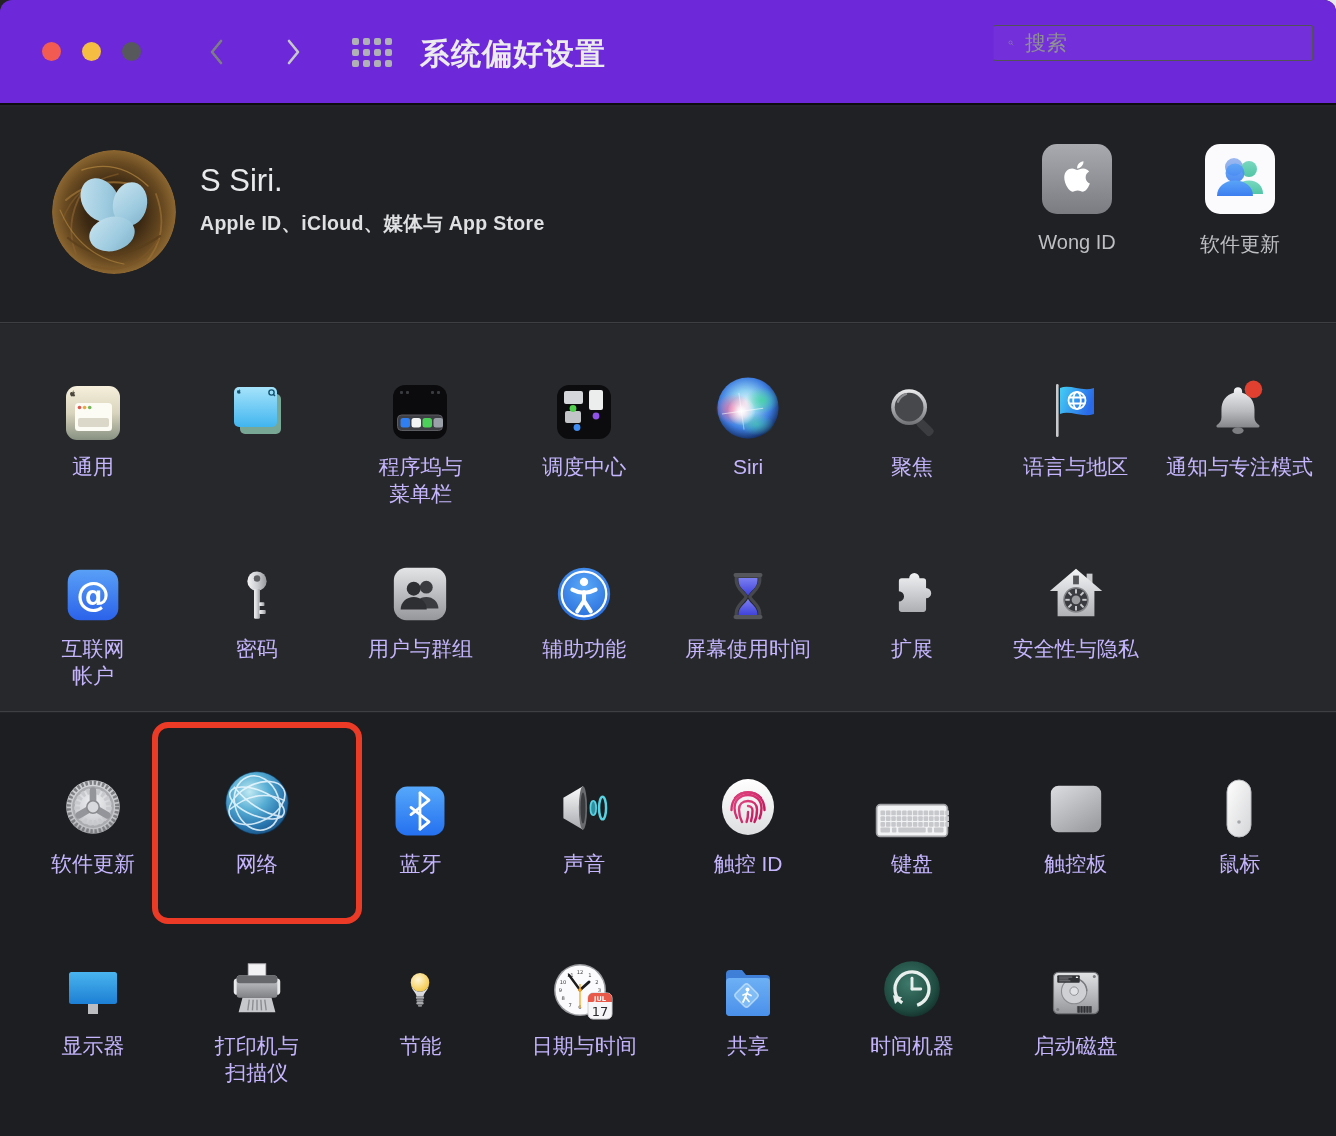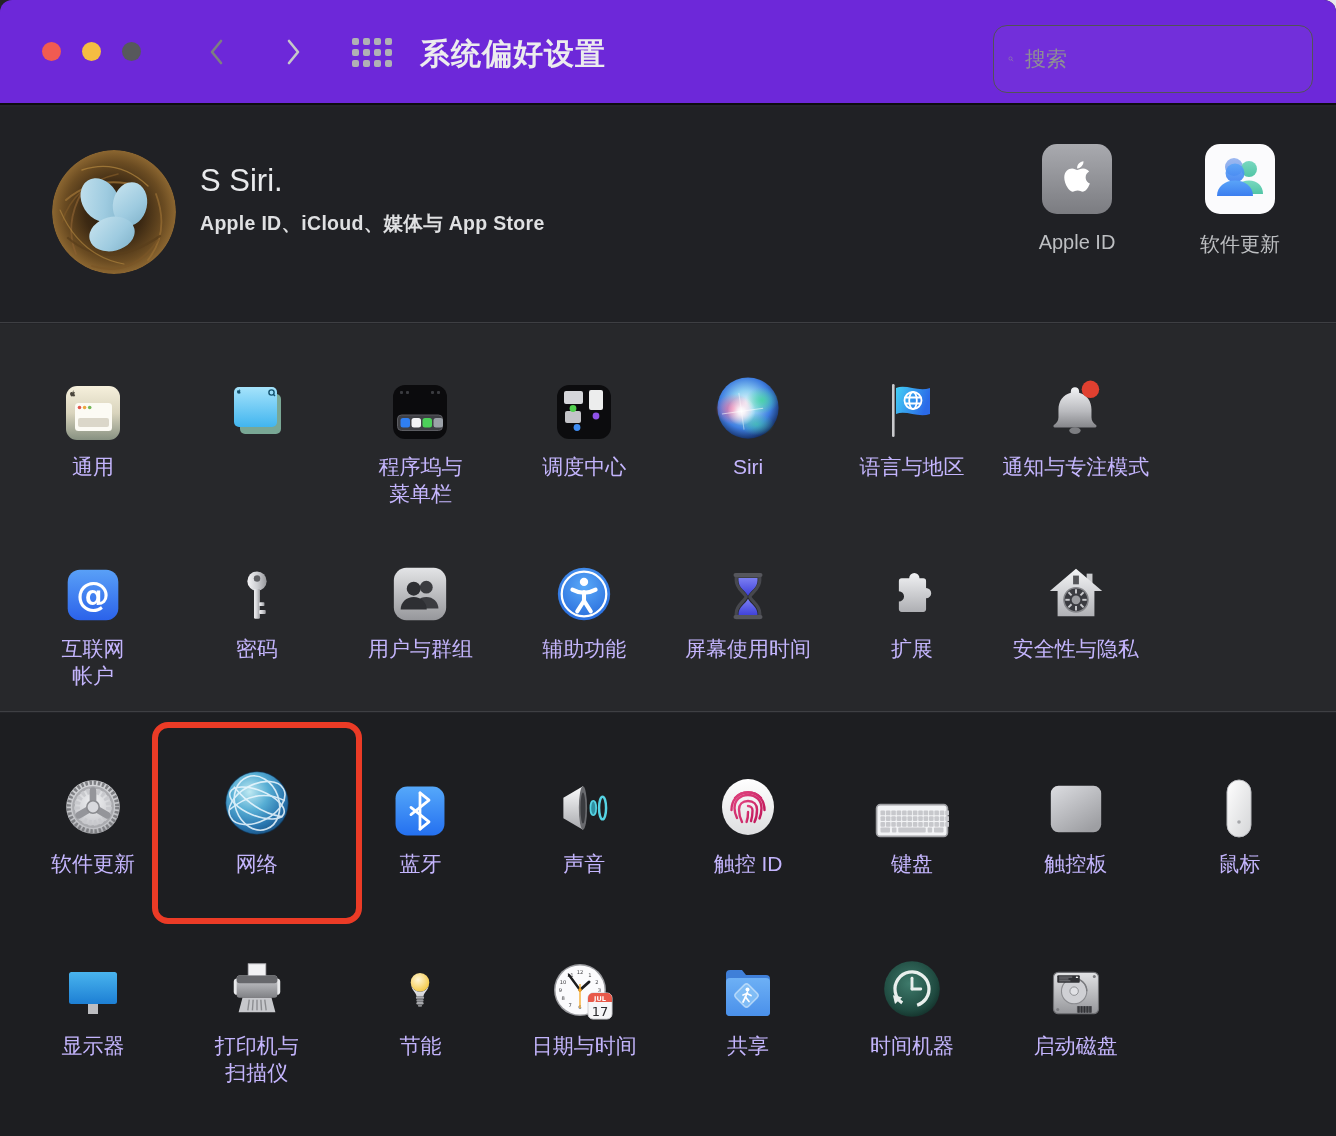--- a/index.html
+++ b/index.html
@@ -16,22 +16,22 @@
   .titlebar{position:absolute;top:0;left:0;right:0;height:105px;background:#6d28d9;border-bottom:2px solid #0d0d0f;box-sizing:border-box;}
   .traffic{position:absolute;top:42px;left:42px;display:flex;gap:21px;}
   .tl-dot{width:19px;height:19px;border-radius:50%;}
   .nav-btn{position:absolute;top:36px;width:24px;height:32px;display:flex;align-items:center;justify-content:center;}
   .nav-back{left:205px;}
   .nav-fwd{left:281px;}
   .grid-icon{position:absolute;left:352px;top:38px;display:grid;grid-template-columns:repeat(4,7px);grid-auto-rows:7px;gap:4px;}
   .grid-icon i{background:#b0b1b5;border-radius:2px;}
   .tb-title{position:absolute;left:420px;top:34px;font-size:30px;font-weight:bold;color:#ececee;letter-spacing:1px;}
   .searchbox{
-    position:absolute;right:23px;top:25px;width:320px;height:68px;box-sizing:border-box;
-    border:1.5px solid #525356;border-radius:14px;background:rgba(255,255,255,0.035);
+    position:absolute;right:23px;top:25px;width:320px;height:36px;box-sizing:border-box;
+    border:1.5px solid #525356;border-radius:2px;background:rgba(255,255,255,0.035);
     display:flex;align-items:center;padding:0 14px;gap:9px;
   }
   .searchbox input{
     flex:1;background:transparent;border:none;outline:none;
     color:#d8d9db;font-size:21px;font-family:"Liberation Sans",sans-serif;
   }
   .searchbox input::placeholder{color:#8f9093;}
   
   .sec-user{position:absolute;top:107px;left:0;right:0;height:216px;background:#202125;border-bottom:1px solid #3e3f43;box-sizing:border-box;}
   .sec-mid{position:absolute;top:324px;left:0;right:0;height:388px;background:#27282b;border-bottom:1px solid #3e3f43;box-sizing:border-box;}
@@ -146,21 +146,21 @@
               <stop offset="0" stop-color="#a9aaaf"></stop>
               <stop offset="1" stop-color="#7b7c81"></stop>
             </linearGradient>
           </defs>
           <rect x="0" y="0" width="70" height="70" rx="15" fill="url(#gai)"></rect>
           <g transform="translate(22 15) scale(0.068)">
             <path d="M318.7 268.7c-.2-36.7 16.4-64.4 50-84.8-18.8-26.9-47.2-41.7-84.7-44.6-35.5-2.7-74.3 20.7-88.5 20.7-15 0-49.4-19.7-76.4-19.7C63.3 141.2 4 184.8 4 273.5q0 39.3 14.4 81.2c12.8 36.7 59 126.7 107.2 125.2 25.2-.6 43-17.9 75.8-17.9 31.8 0 48.3 17.9 76.4 17.9 48.6-.7 90.4-82.5 102.6-119.3-65.2-30.7-61.7-90-61.7-91.9zm-56.6-164.2c27.3-32.4 24.8-61.9 24-72.5-24.1 1.4-52 16.4-67.9 34.9-17.5 19.8-27.8 44.3-25.6 71.9 26.1 2 49.9-11.4 69.5-34.3z" fill="#ffffff"></path>
           </g>
         </svg>
       </span>
-    <span class="s-label">Apple ID</span>
+    <span class="s-label">Wong ID</span>
   </div>
   <div class="shortcut sc-family">
     <span class="s-icon">
         <svg width="70" height="70" viewBox="0 0 70 70">
           <defs>
             <linearGradient id="gfa" x1="0" y1="0" x2="0" y2="1">
               <stop offset="0" stop-color="#9db8f0"></stop>
               <stop offset="1" stop-color="#7fa6ec"></stop>
             </linearGradient>
             <linearGradient id="gfb" x1="0" y1="0" x2="0" y2="1">
@@ -288,20 +288,38 @@
               <circle cx="32" cy="32" r="28" fill="url(#gsir)"></circle>
               <ellipse cx="19" cy="33" rx="17" ry="14" fill="url(#gsp)"></ellipse>
               <ellipse cx="45" cy="25" rx="15" ry="12" fill="url(#gsg)"></ellipse>
               <ellipse cx="40" cy="47" rx="16" ry="10" fill="url(#gsg)" opacity=".7"></ellipse>
               <circle cx="26" cy="35" r="13" fill="url(#gsw)"></circle>
               <line x1="8" y1="35" x2="46" y2="35" stroke="#fff" stroke-width="1" opacity=".55" transform="rotate(-8 26 35)"></line>
               <line x1="26" y1="18" x2="26" y2="52" stroke="#fff" stroke-width="1" opacity=".4" transform="rotate(-8 26 35)"></line>
             </svg>
           </div>
           <div class="plabel">Siri</div>
+        </div>
+        <div class="cell">
+          <div class="icon-slot">
+            <svg width="62" height="62" viewBox="0 0 64 64">
+              <defs>
+                <linearGradient id="gspl" x1="0" y1="0" x2="0" y2="1">
+                  <stop offset="0" stop-color="#ededef"></stop>
+                  <stop offset=".5" stop-color="#aeafb3"></stop>
+                  <stop offset="1" stop-color="#6f7074"></stop>
+                </linearGradient>
+              </defs>
+              <rect x="41" y="38" width="9" height="20" rx="3.5" transform="rotate(-45 45.5 48)" fill="#3c3d41"></rect>
+              <circle cx="29" cy="27" r="18.5" fill="url(#gspl)"></circle>
+              <circle cx="29" cy="27" r="14.8" fill="#47484c"></circle>
+              <path d="M17.5 21.5 a14.8 14.8 0 0 1 8.5 -8" stroke="#8d8e92" stroke-width="2.2" fill="none" stroke-linecap="round"></path>
+            </svg>
+          </div>
+          <div class="plabel">聚焦</div>
         </div>
         <div class="cell">
           <div class="icon-slot">
             <svg width="64" height="64" viewBox="0 0 64 64">
               <defs>
                 <linearGradient id="glg" x1="0" y1="0" x2="1" y2=".3">
                   <stop offset="0" stop-color="#43d0f5"></stop>
                   <stop offset="1" stop-color="#2a6ae8"></stop>
                 </linearGradient>
               </defs>

